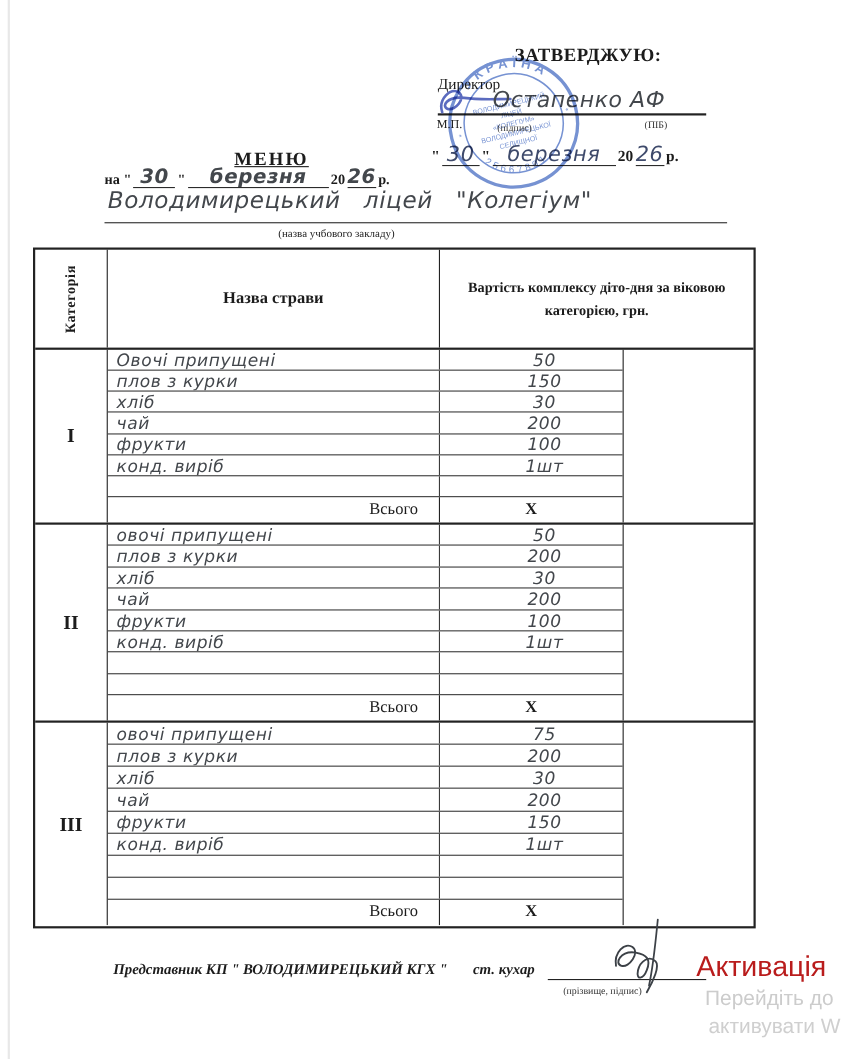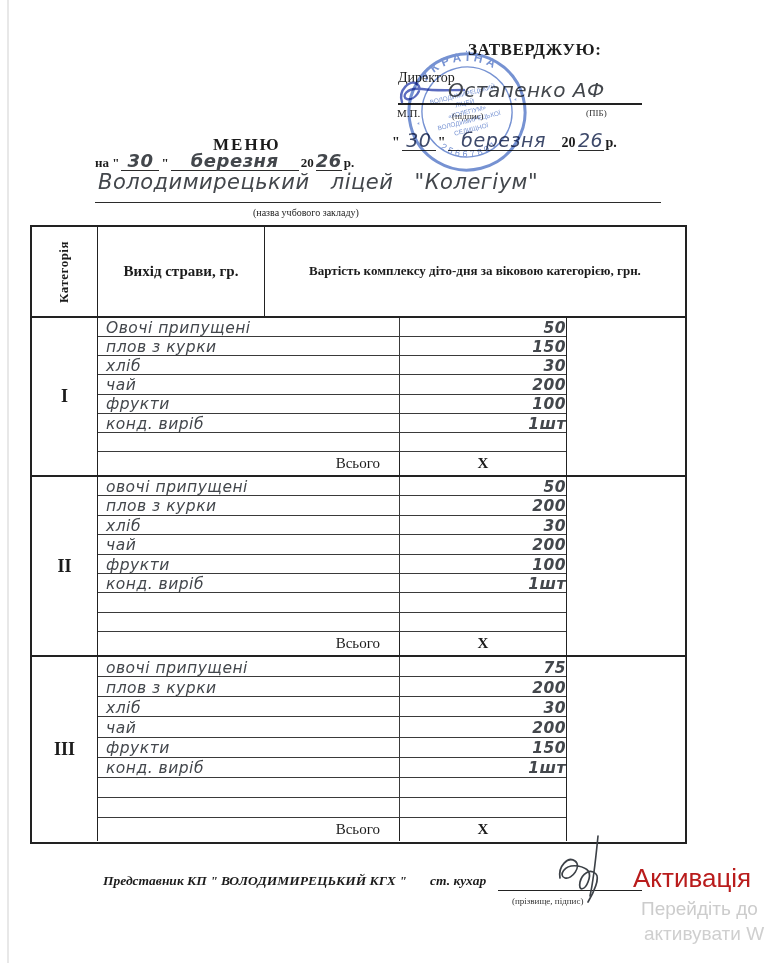--- a/index.html
+++ b/index.html
@@ -36,21 +36,21 @@
   .director-label{left:398px;top:70px;font-size:14px;}
   .sig-line{left:398px;top:78px;width:244px;height:25px;border-bottom:2px solid #222;}
   .sig-name{left:448px;top:78px;font-size:20px;}
   .mp-label{left:397px;top:107px;font-size:11px;color:#222;}
   .podpis-cap{left:452px;top:111px;}
   .pib-cap{left:586px;top:108px;}
   .approve-date{left:392px;top:131px;font-size:14px;display:flex;align-items:flex-end;gap:2px;}
   .approve-date .hand{font-size:19px;}
 
   
-  .menu-title{left:213px;top:135px;font-size:17px;letter-spacing:2px;}
+  .menu-title{left:213px;top:135px;font-size:17px;letter-spacing:2px;text-decoration:underline;}
   .menu-date{left:95px;top:152px;font-size:13px;display:flex;align-items:flex-end;gap:2px;}
   .menu-date .hand{font-size:18px;}
   .institution-line{left:95px;top:170px;width:566px;height:32px;border-bottom:1.5px solid #2b2b2b;}
   .institution-text{left:98px;top:170px;font-size:21px;word-spacing:14px;}
   .institution-cap{left:253px;top:207px;font-size:10px;color:#222;}
 
   
   .menu-table{
     left:30px;top:225px;width:657px;height:619px;
     border:2px solid #222;box-sizing:border-box;
@@ -70,21 +70,21 @@
 
   .section{display:flex;border-top:2px solid #222;box-sizing:border-box;flex:0 0 auto;}
   .sec-1{height:159px;} .sec-2{height:180px;} .sec-3{height:186px;}
   .cat-cell{width:66px;border-right:1.5px solid #222;box-sizing:border-box;
             display:flex;align-items:center;justify-content:center;
             font-weight:bold;font-size:18px;font-family:"Liberation Serif",serif;}
   .mid{width:469px;display:flex;flex-direction:column;box-sizing:border-box;border-right:1.5px solid #222;}
   .dish-row{flex:1;display:flex;border-bottom:1px solid #3a3a3a;box-sizing:border-box;min-height:0;gap:24px;}
   .dish-name{width:302px;border-right:1px solid #3a3a3a;box-sizing:border-box;
              display:flex;align-items:flex-end;padding:0 0 0 8px;overflow:hidden;}
-  .dish-out{flex:1;display:flex;align-items:flex-end;justify-content:flex-end;overflow:hidden;font-weight:bold;}
+  .dish-out{flex:1;display:flex;align-items:flex-end;justify-content:center;overflow:hidden;}
   .dish-name .hand,.dish-out .hand{font-size:15.5px;line-height:1.05;}
   .total-row{height:23px;flex:0 0 auto;display:flex;}
   .total-label{width:302px;border-right:1.5px solid #222;box-sizing:border-box;
                display:flex;align-items:center;justify-content:flex-end;
                padding-right:19px;font-weight:normal;font-size:15px;}
   .total-value{flex:1;display:flex;align-items:center;justify-content:center;
                font-weight:bold;font-size:15px;}
   .cost-cell{flex:1;}
 
   
@@ -172,21 +172,21 @@
 
 <div class="abs institution-line"></div>
 <div class="abs hand institution-text">Володимирецький ліцей "Колегіум"</div>
 <div class="abs printed institution-cap">(назва учбового закладу)</div>
 
 <div class="abs menu-table">
   <div class="thead">
     <div class="th col-cat">
       <span>Категорія</span>
     </div>
-    <div class="th col-out">Вихід страви, гр.</div>
+    <div class="th col-dish">Назва страви</div>
     <div class="th col-cost">Вартість комплексу діто-дня за віковою категорією, грн.</div>
   </div>
   <div id="sections-host" style="display:contents;"><div class="section sec-1" style="display: flex;">
         <div class="cat-cell">I</div>
         <div class="mid">
           <div class="dish-row">
             <div class="dish-name">
               <span class="hand">Овочі припущені</span>
             </div>
             <div class="dish-out">

